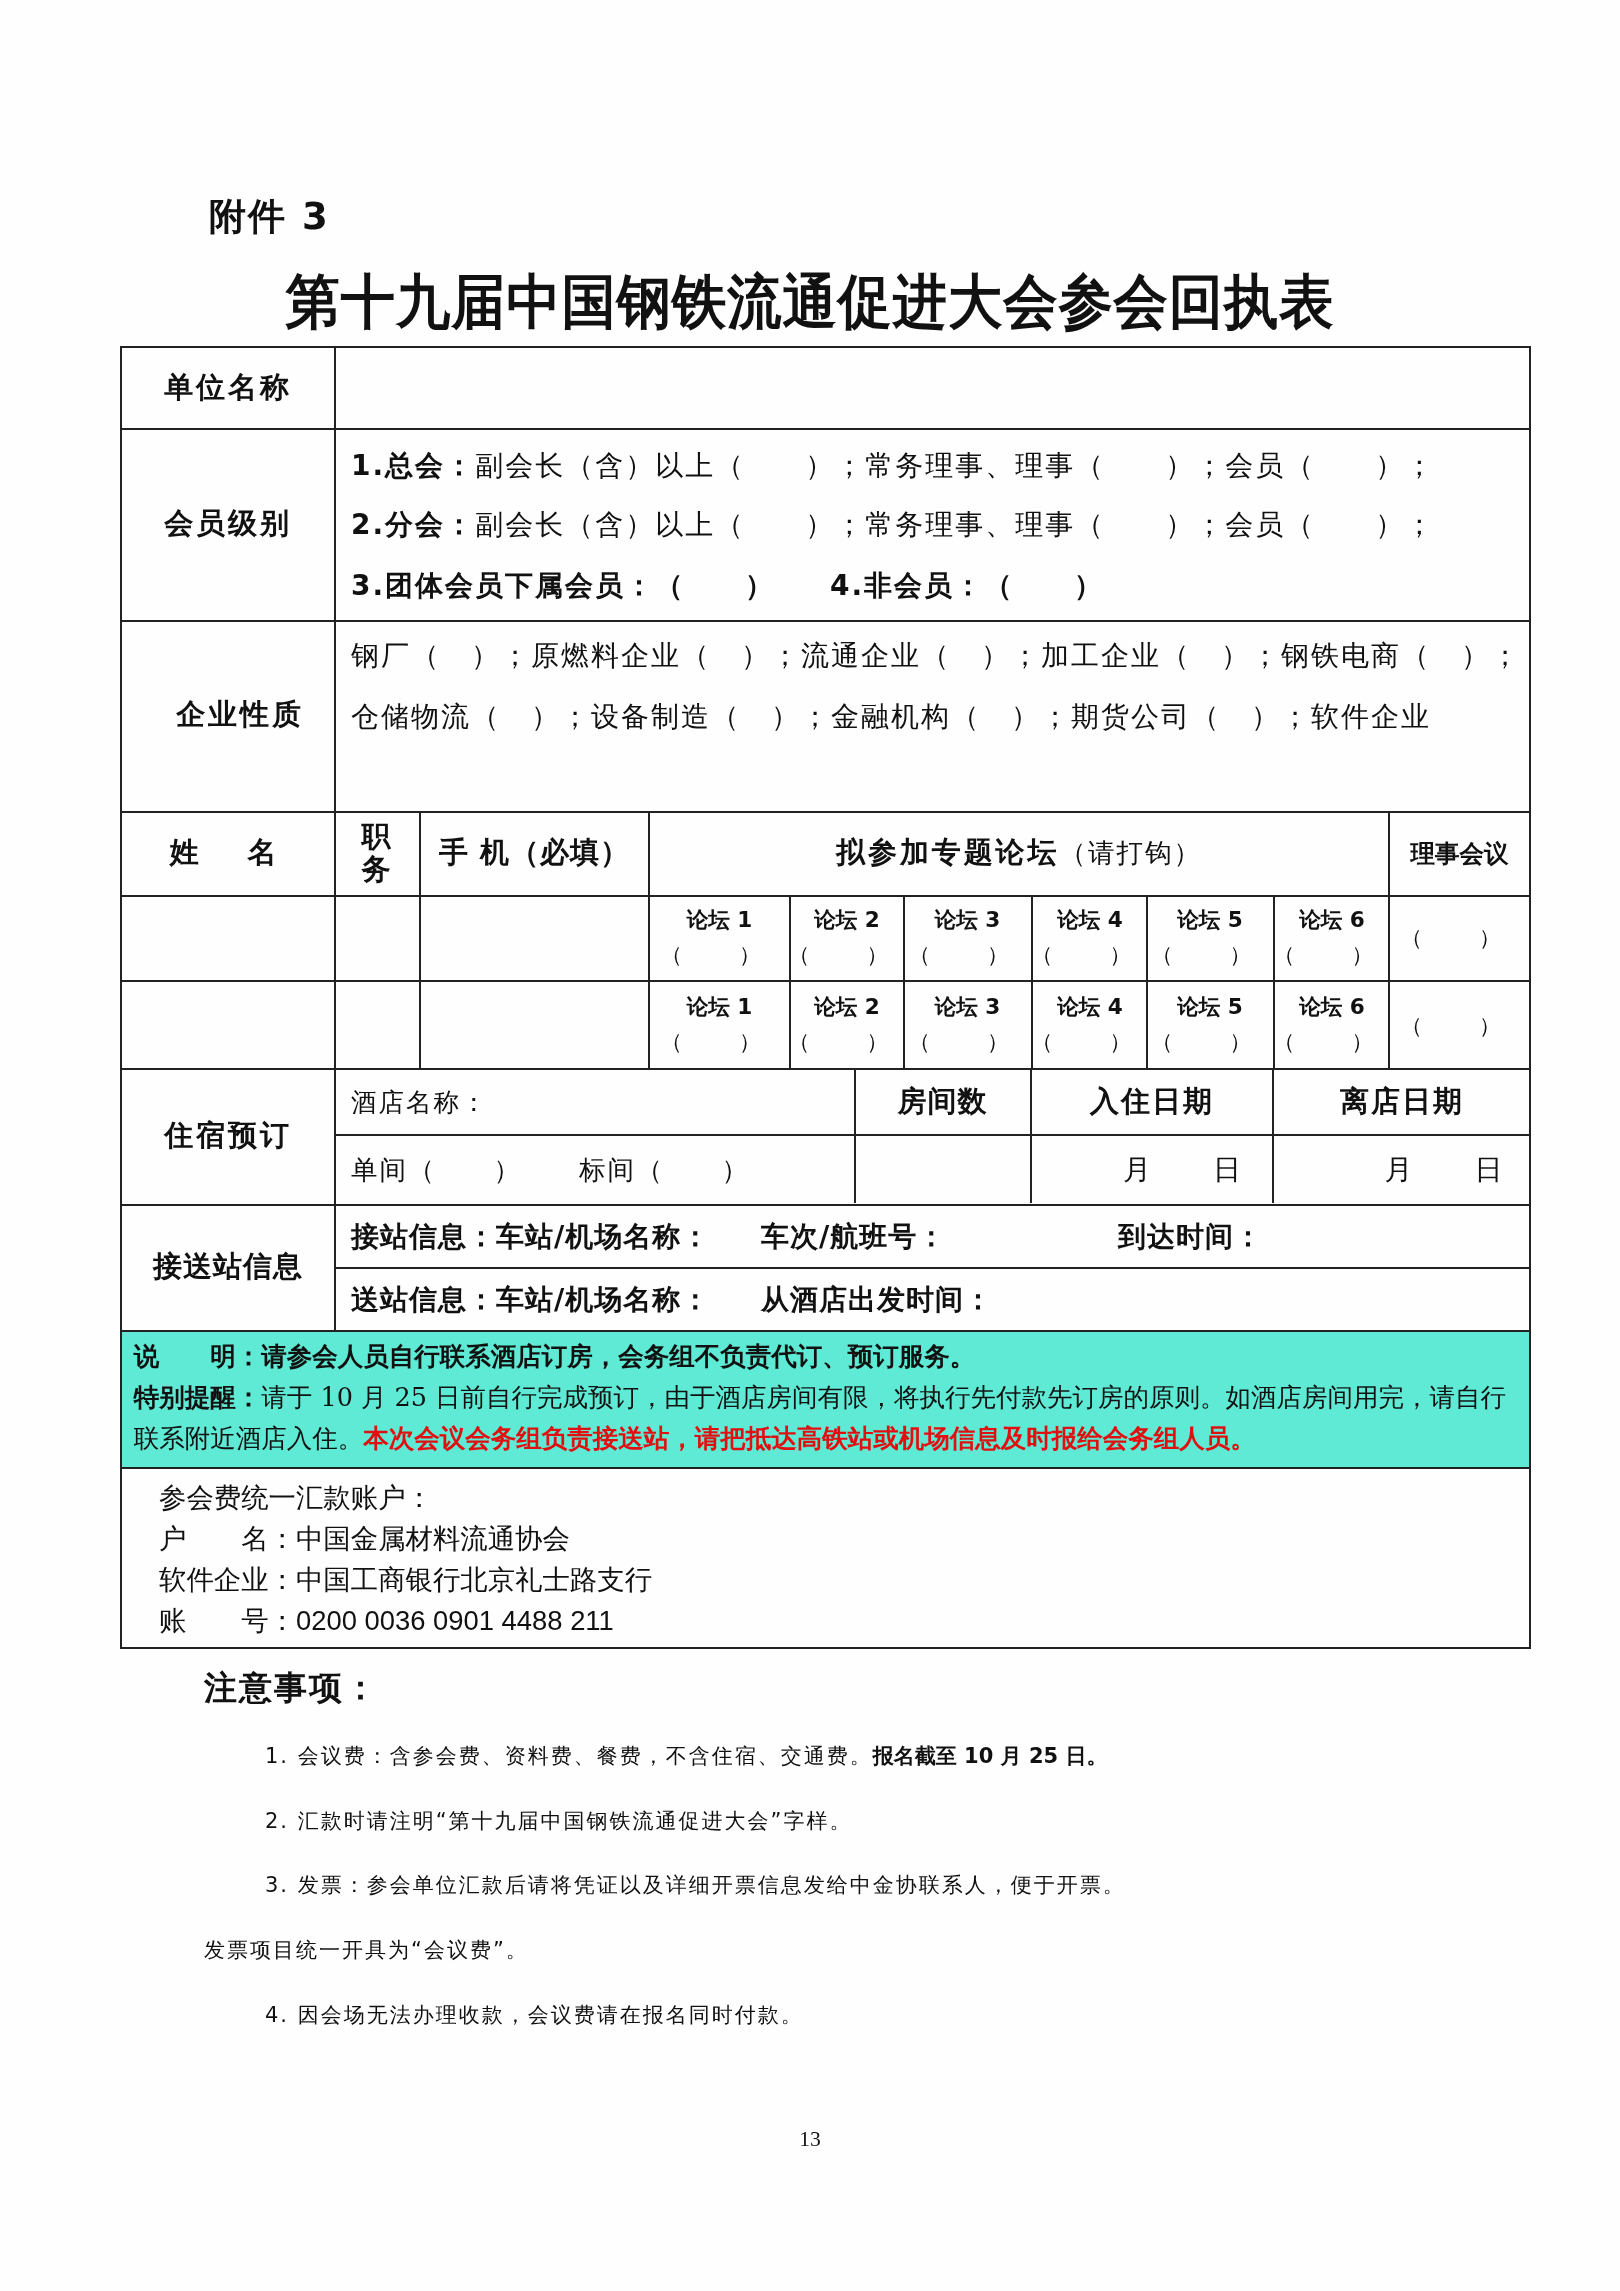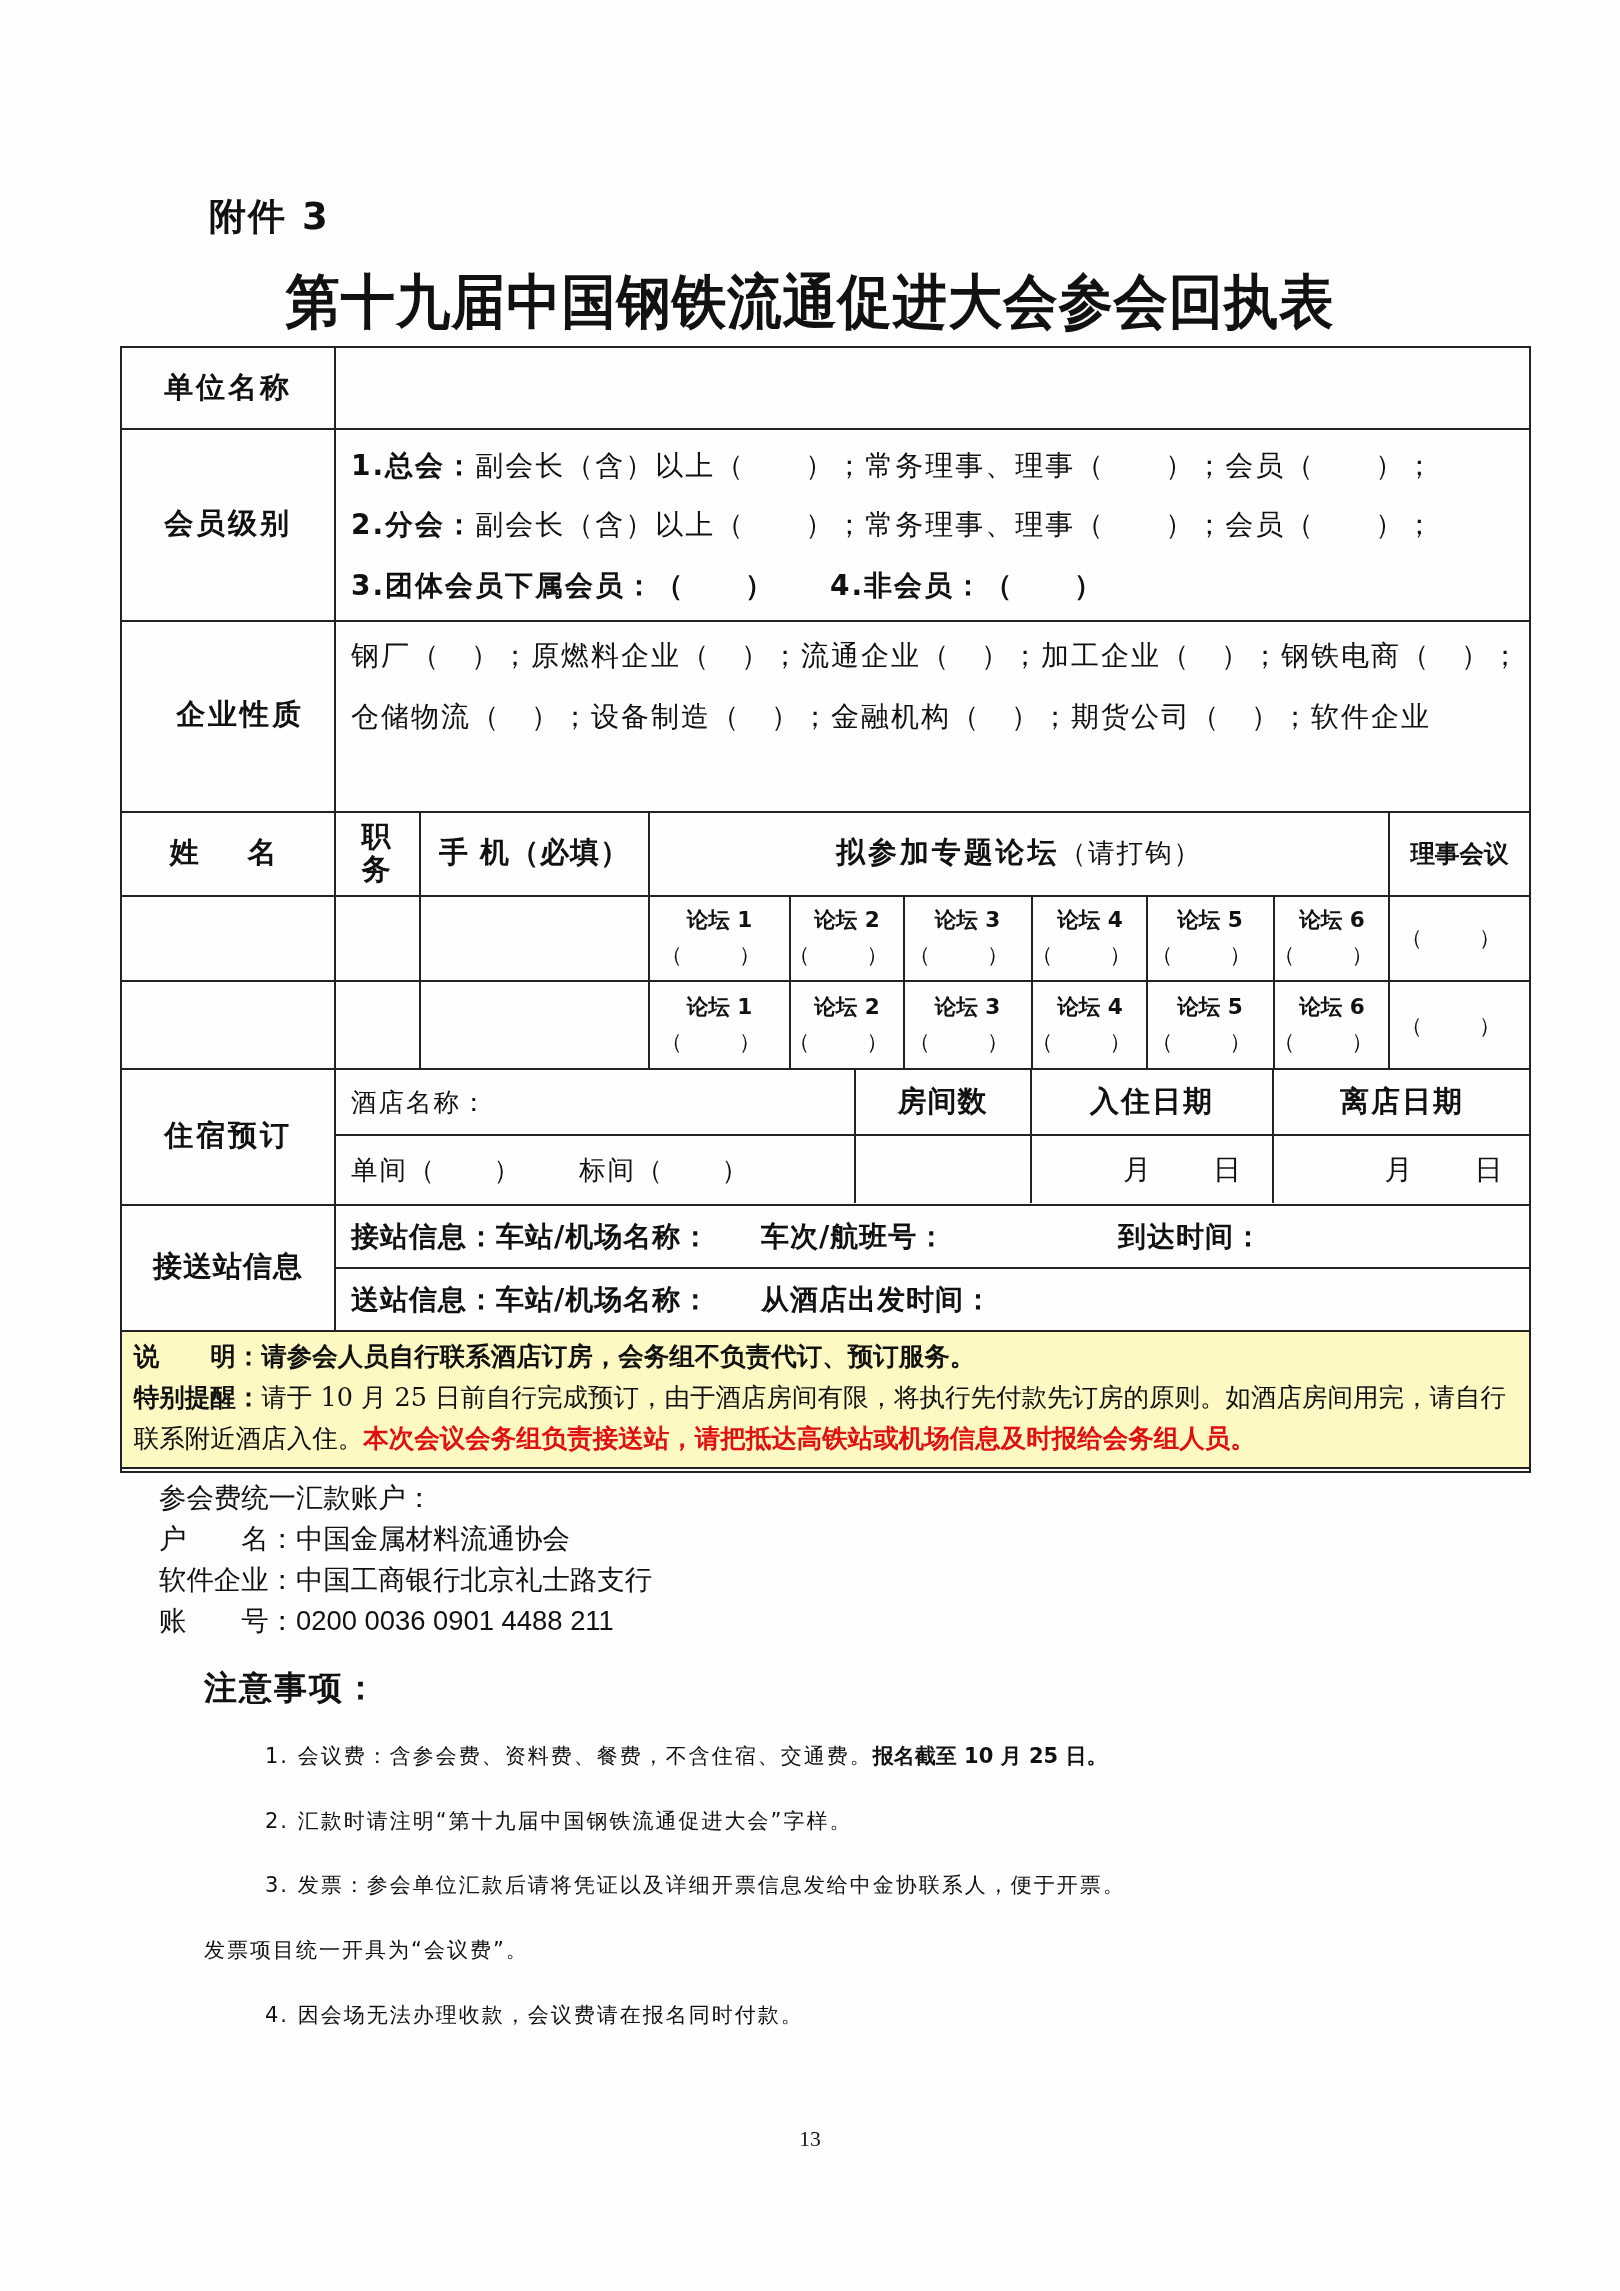--- a/index.html
+++ b/index.html
@@ -1,31 +1,31 @@
 <!DOCTYPE html>
 <html><head>
 <meta charset="utf-8">
 <style>
   html, body { margin:0; padding:0; }
   body { width:1620px; height:2292px; background:#fefefe; position:relative; overflow:hidden;
          font-family:"DejaVu Sans", "Liberation Sans", sans-serif; color:#111; }
   .abs { position:absolute; }
   .annex { left:209px; top:192px; font-size:37px; font-weight:bold; letter-spacing:2px; }
   .title { left:0; width:1620px; top:263px; text-align:center; font-size:59px; font-weight:bold; letter-spacing:1px; transform:scaleX(0.92); transform-origin:center; }
-  .tbl { left:120px; top:346px; width:1411px; height:1127px; border:2px solid #222; box-sizing:border-box; }
+  .tbl { left:120px; top:346px; width:1411px; height:1303px; border:2px solid #222; box-sizing:border-box; }
   .hl { position:absolute; height:0; border-top:2px solid #222; }
   .vl { position:absolute; width:0; border-left:2px solid #222; }
   .cell { position:absolute; display:flex; align-items:center; box-sizing:border-box; }
   .center { justify-content:center; text-align:center; }
   .lbl { font-size:29px; font-weight:bold; letter-spacing:2.9px; }
   .txt { font-size:28px; letter-spacing:2px; }
   .b { font-weight:bold; }
   .forum { font-size:21.6px; font-weight:bold; line-height:1.6; text-align:center; flex-direction:column; justify-content:center; }
   .paren { font-weight:normal; font-size:21.6px; letter-spacing:17.6px; }
-  .note { background:#fef9c3; }
+  .note { background:#5eead4; }
   .note-text { font-size:25.5px; line-height:41px; }
   .red { color:#e01010; font-weight:bold; }
   .acct { font-size:27.4px; line-height:41px; font-family:"DejaVu Sans", sans-serif; }
   .notices { font-size:21px; line-height:43px; letter-spacing:2px; }
   .page-num { left:0; width:1620px; top:2127px; text-align:center; font-family:"Liberation Serif", serif; font-size:21.6px; }
   .uline { display:inline-block; width:127px; border-bottom:1.5px solid #333; height:25.5px; vertical-align:baseline; }
 </style>
 </head>
 <body>
 

